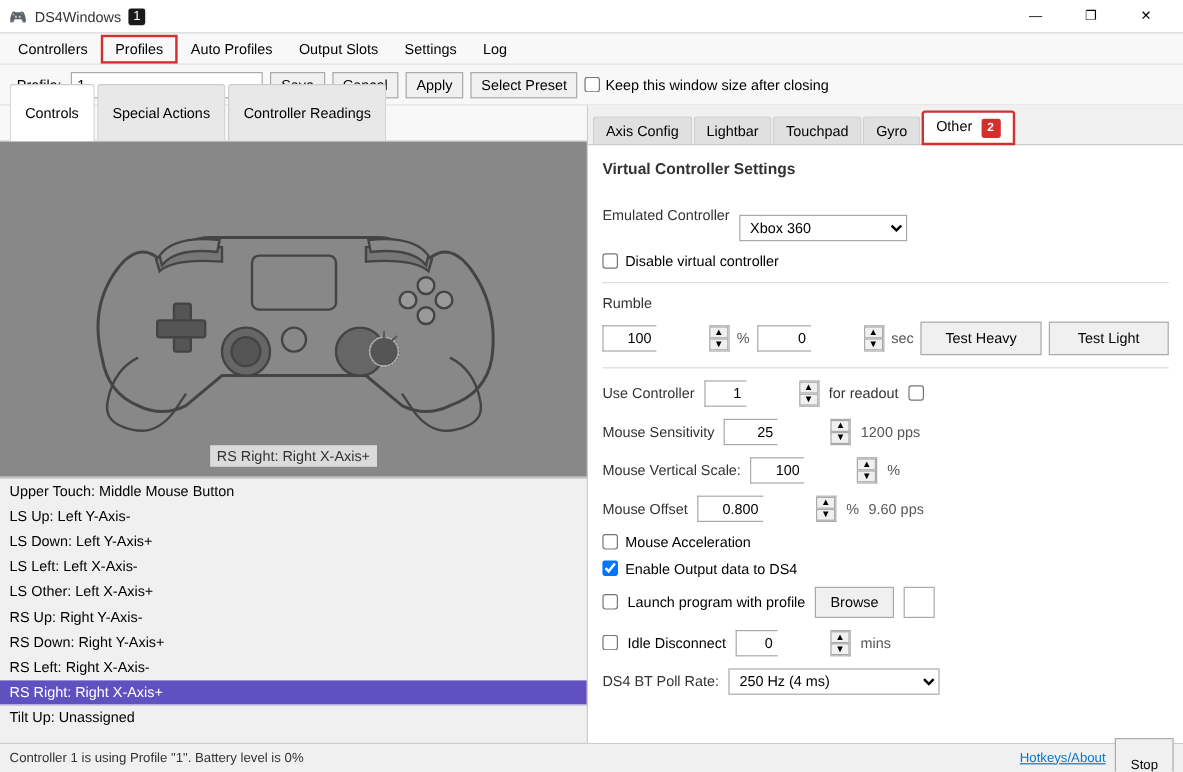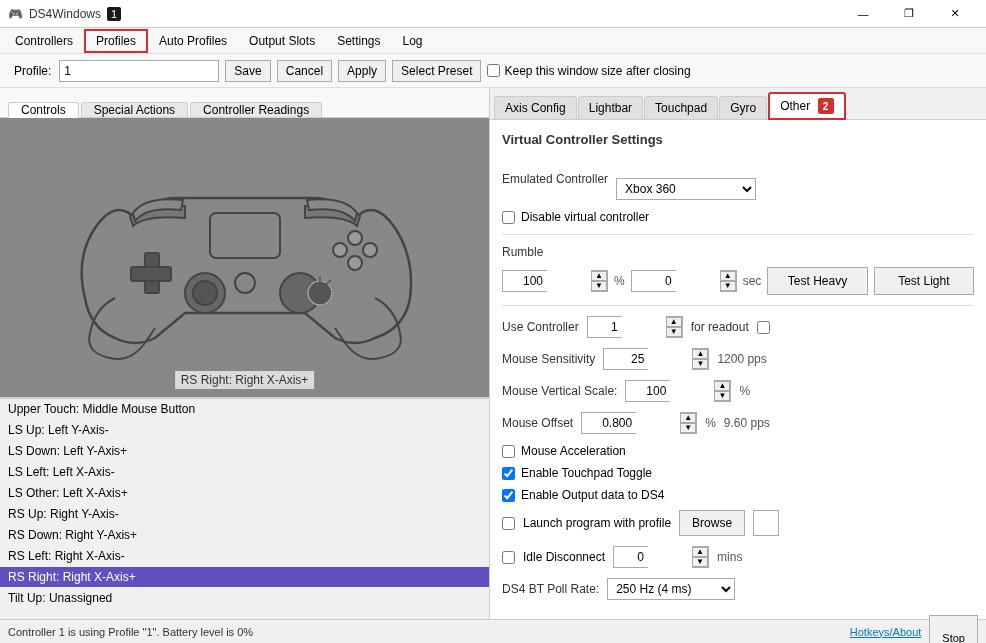--- a/index.html
+++ b/index.html
@@ -19,21 +19,21 @@
     .menu-item.active { border: 2px solid #d32f2f; font-weight: 500; }
 
     
     .toolbar { background: #f8f8f8; border-bottom: 1px solid #ddd; display: flex; align-items: center; padding: 4px 14px; gap: 6px; height: 34px; }
     .toolbar-label { font-size: 12px; margin-right: 2px; }
     .toolbar-input { height: 22px; border: 1px solid #aaa; padding: 0 4px; font-size: 12px; width: 160px; }
     .toolbar-btn { height: 22px; border: 1px solid #aaa; background: #f0f0f0; padding: 0 8px; font-size: 12px; cursor: pointer; white-space: nowrap; }
 
     
     .tab-bar { display: flex; align-items: flex-end; padding: 4px 8px 0; background: #f8f8f8; border-bottom: 1px solid #ccc; height: 30px; }
-    .tab { padding: 0 12px; border: 1px solid #ccc; border-bottom: none; background: #e8e8e8; cursor: pointer; font-size: 12px; margin-right: 2px; border-radius: 3px 3px 0 0; }
+    .tab { padding: 16px 12px; border: 1px solid #ccc; border-bottom: none; background: #e8e8e8; cursor: pointer; font-size: 12px; margin-right: 2px; border-radius: 3px 3px 0 0; }
     .tab.active { background: #fff; border-bottom: 1px solid #fff; margin-bottom: -1px; }
     .controller-area { height: 280px; background: #888; display: flex; align-items: center; justify-content: center; border-bottom: 1px solid #ccc; position: relative; }
     .controller-label { position: absolute; bottom: 8px; left: 50%; transform: translateX(-50%); color: #333; font-size: 12px; background: rgba(255,255,255,0.7); padding: 2px 6px; }
     .controller-svg { width: 380px; height: 240px; }
     .bindings-list { flex: 1; overflow-y: auto; border-top: 1px solid #ccc; }
     .binding-item { padding: 3px 8px; font-size: 12px; cursor: pointer; border-bottom: 1px solid #f0f0f0; }
     .binding-item.selected { background: #6050c0; color: #fff; }
     .right-tab-bar { display: flex; align-items: flex-end; padding: 4px 4px 0; background: #f0f0f0; border-bottom: 1px solid #ccc; }
     .right-tab { padding: 4px 10px; border: 1px solid #ccc; border-bottom: none; background: #e0e0e0; cursor: pointer; font-size: 12px; margin-right: 1px; border-radius: 3px 3px 0 0; }
     .right-tab.active { background: #fff; border-bottom: 1px solid #fff; margin-bottom: -1px; }
@@ -281,24 +281,20 @@
         </div>
         <span class="unit-label">%</span>
         <span class="unit-label">9.60 pps</span>
       </div>
 
       <div class="checkbox-row">
         <input type="checkbox" id="mouseAccel" style="">
         <label for="mouseAccel">Mouse Acceleration</label>
       </div>
 
-      <div class="checkbox-row">
-        <input type="checkbox" id="touchpadToggle" checked="" style="">
-        <label for="touchpadToggle">Enable Touchpad Toggle</label>
-      </div>
 
       <div class="checkbox-row">
         <input type="checkbox" id="outputDs4" checked="" style="">
         <label for="outputDs4">Enable Output data to DS4</label>
       </div>
 
       <div class="form-row">
         <input type="checkbox" id="launchProgram" style="">
         <label for="launchProgram">Launch program with profile</label>
         <button class="browse-btn">Browse</button>
@@ -313,21 +309,21 @@
           <div class="spinner">
             <button class="spinner-btn">▲</button>
             <button class="spinner-btn">▼</button>
           </div>
         </div>
         <span class="unit-label">mins</span>
       </div>
 
       <div class="form-row">
         <span class="form-label">DS4 BT Poll Rate:</span>
-        <select class="form-select" style="width:128px;">
+        <select class="form-select" style="width:176px;">
           <option>250 Hz (4 ms)</option>
           <option>500 Hz (2 ms)</option>
           <option>1000 Hz (1 ms)</option>
         </select>
       </div>
     </div>
   </div>
 </div>
 
 <div class="status-bar">

